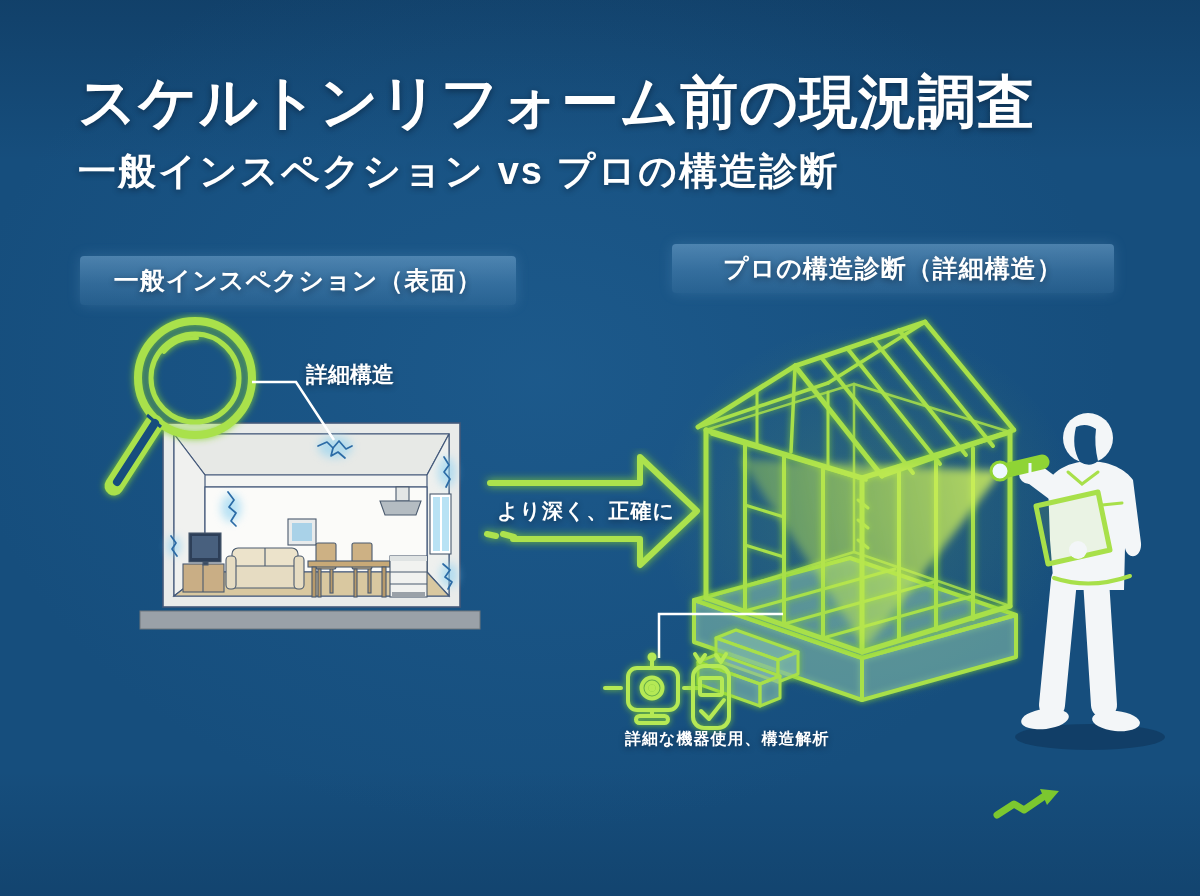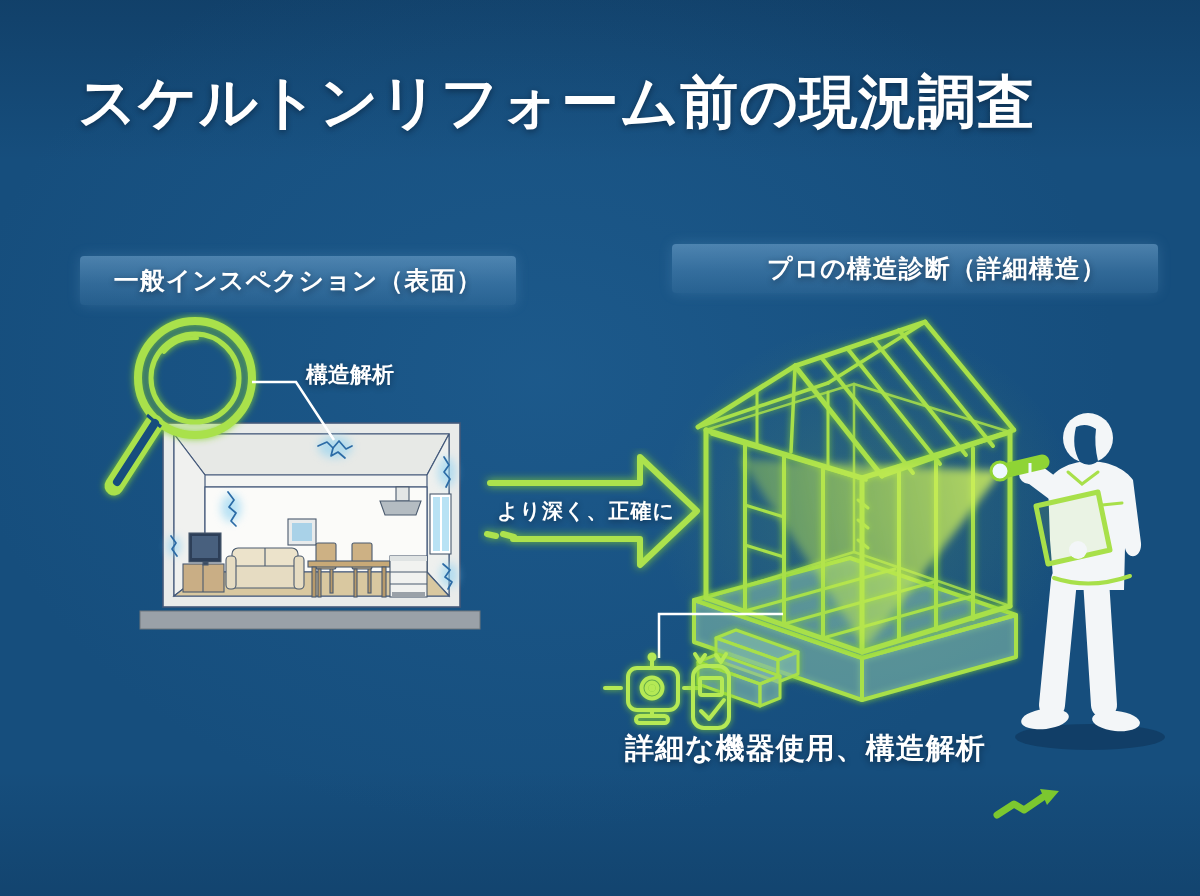--- a/index.html
+++ b/index.html
@@ -20,34 +20,35 @@
   .wtext{color:#fff;text-shadow:0 2px 6px rgba(0,10,25,.45);}
   .title{left:78px;top:64px;font-size:58px;font-weight:900;letter-spacing:1px;white-space:nowrap;}
   .subtitle{left:78px;top:146px;font-size:38px;font-weight:800;letter-spacing:2px;white-space:nowrap;}
   .band{
     top:244px;height:49px;border-radius:4px;
     background:linear-gradient(180deg, rgba(125,175,215,.52) 0%, rgba(95,150,195,.38) 55%, rgba(70,125,170,.30) 100%);
     box-shadow:0 0 14px rgba(150,200,240,.18);
     display:flex;align-items:center;justify-content:center;
   }
   .band-left{left:80px;width:436px;margin-top:12px;}
-  .band-right{left:672px;width:442px;padding-left:44px;}
+  .band-right{left:672px;width:442px;}
   .band .bandtext{font-size:25px;font-weight:800;letter-spacing:1px;white-space:nowrap;}
   .label-visual{left:306px;top:360px;font-size:22px;font-weight:800;white-space:nowrap;}
   .label-arrow{left:497px;top:497px;font-size:21px;font-weight:800;letter-spacing:1px;white-space:nowrap;}
-  .label-equipment{left:625px;top:729px;font-size:29px;font-weight:800;letter-spacing:1px;white-space:nowrap;}
+  .label-equipment{left:625px;top:729px;font-size:16px;font-weight:800;letter-spacing:1px;white-space:nowrap;}
   .logo{left:890px;top:800px;font-size:52px;font-weight:900;letter-spacing:0px;white-space:nowrap;}
   svg{display:block;}
 </style>
 </head>
 <body>
 
 <div class="canvas">
 
   <div class="abs wtext title">スケルトンリフォーム前の現況調査</div>
+  <div class="abs wtext subtitle">一般インスペクション vs プロの構造診断</div>
 
   <div class="abs band band-left">
     <span class="wtext bandtext">一般インスペクション（表面）</span>
   </div>
   <div class="abs band band-right">
     <span class="wtext bandtext">プロの構造診断（詳細構造）</span>
   </div>
 
   <svg class="abs" style="left:90px;top:312px;" width="400" height="346" viewBox="90 312 400 346">
     <defs>
@@ -133,21 +134,21 @@
       <line x1="154" y1="424" x2="114" y2="486" stroke="#a9e14c" stroke-width="19" stroke-linecap="round"></line>
       <line x1="155" y1="423" x2="117" y2="482" stroke="#164e7d" stroke-width="8" stroke-linecap="round"></line>
       <line x1="147" y1="415" x2="161" y2="427" stroke="#164e7d" stroke-width="3"></line>
     </g>
 
     <g>
       <polyline points="252,382 296,382 334,440" fill="none" stroke="#ffffff" stroke-width="2.5"></polyline>
     </g>
   </svg>
 
-  <div class="abs wtext label-visual">構造解析</div>
+  <div class="abs wtext label-visual">詳細構造</div>
 
   <svg class="abs" style="left:478px;top:448px;" width="232" height="130" viewBox="478 448 232 130">
     <defs>
       <filter id="neonGlowA" x="-60%" y="-60%" width="220%" height="220%">
         <feDropShadow dx="0" dy="0" stdDeviation="4" flood-color="#86d42e" flood-opacity="0.95"></feDropShadow>
       </filter>
     </defs>
     <g filter="url(#neonGlowA)" stroke="#ace24e" stroke-width="6" fill="none" stroke-linecap="round" stroke-linejoin="round">
       <polyline points="490,483 640,483 640,457 697,511 640,565 640,539 513,539"></polyline>
       <line x1="487" y1="534" x2="496" y2="536"></line>

